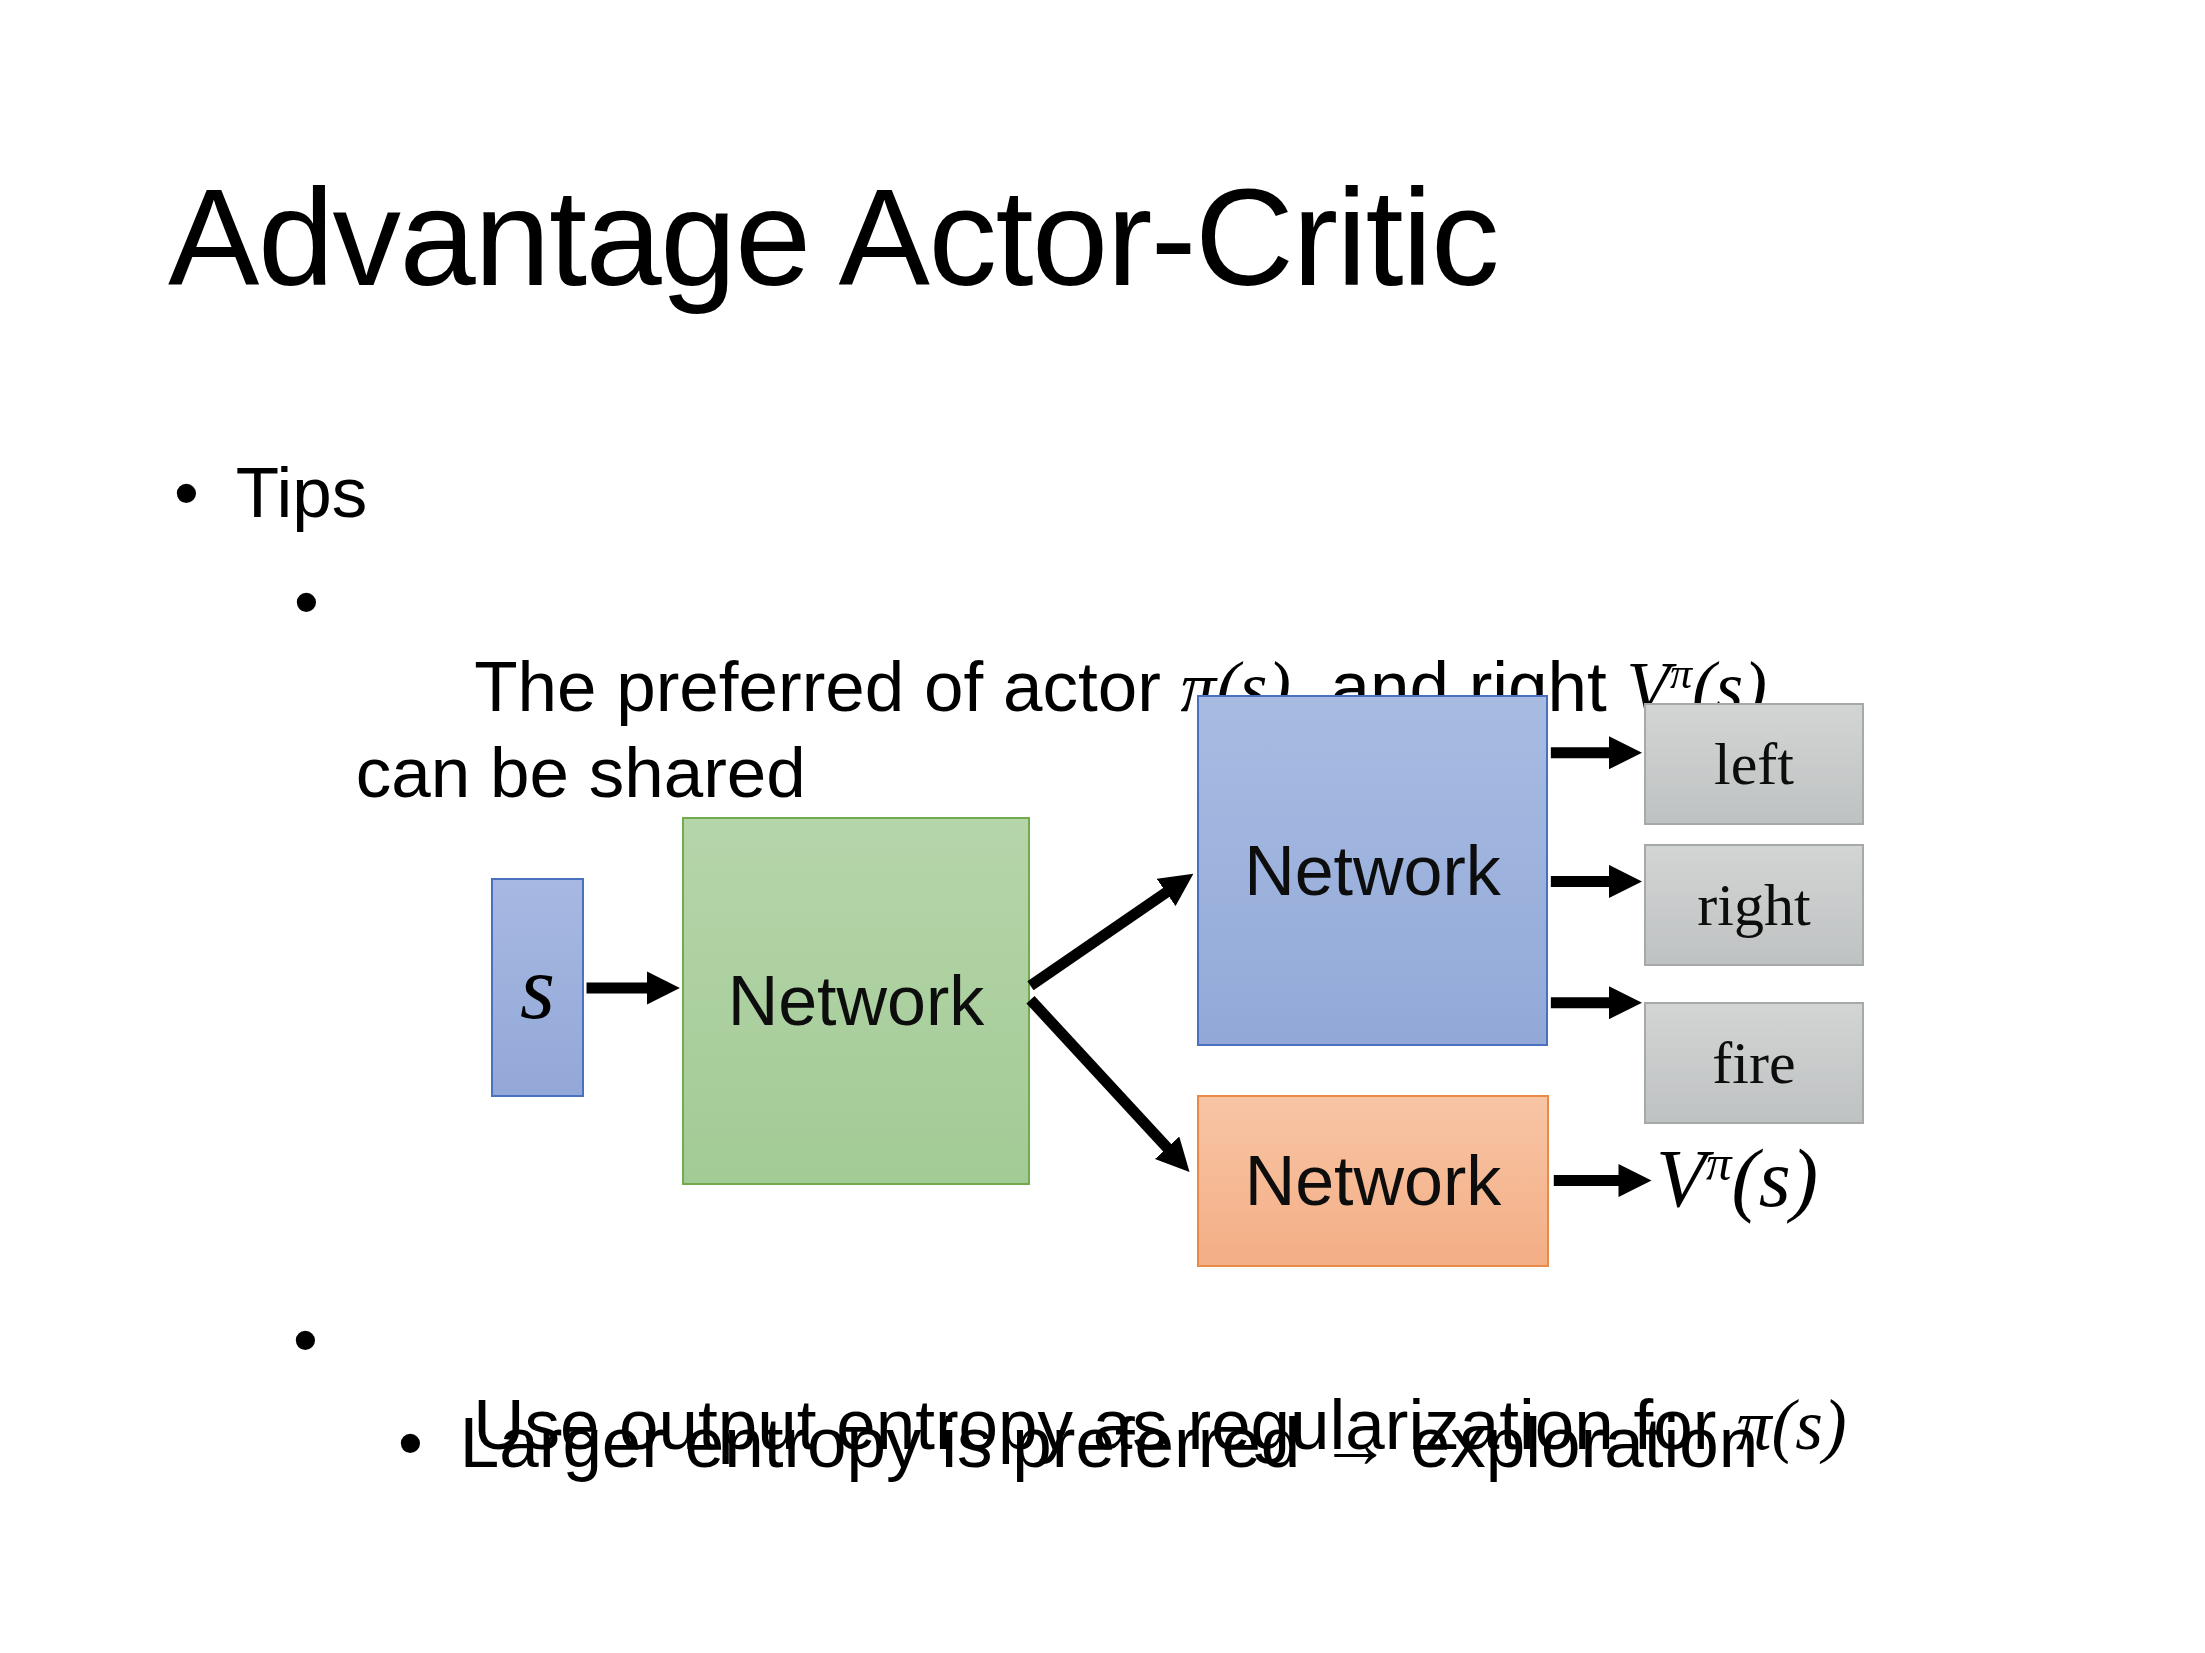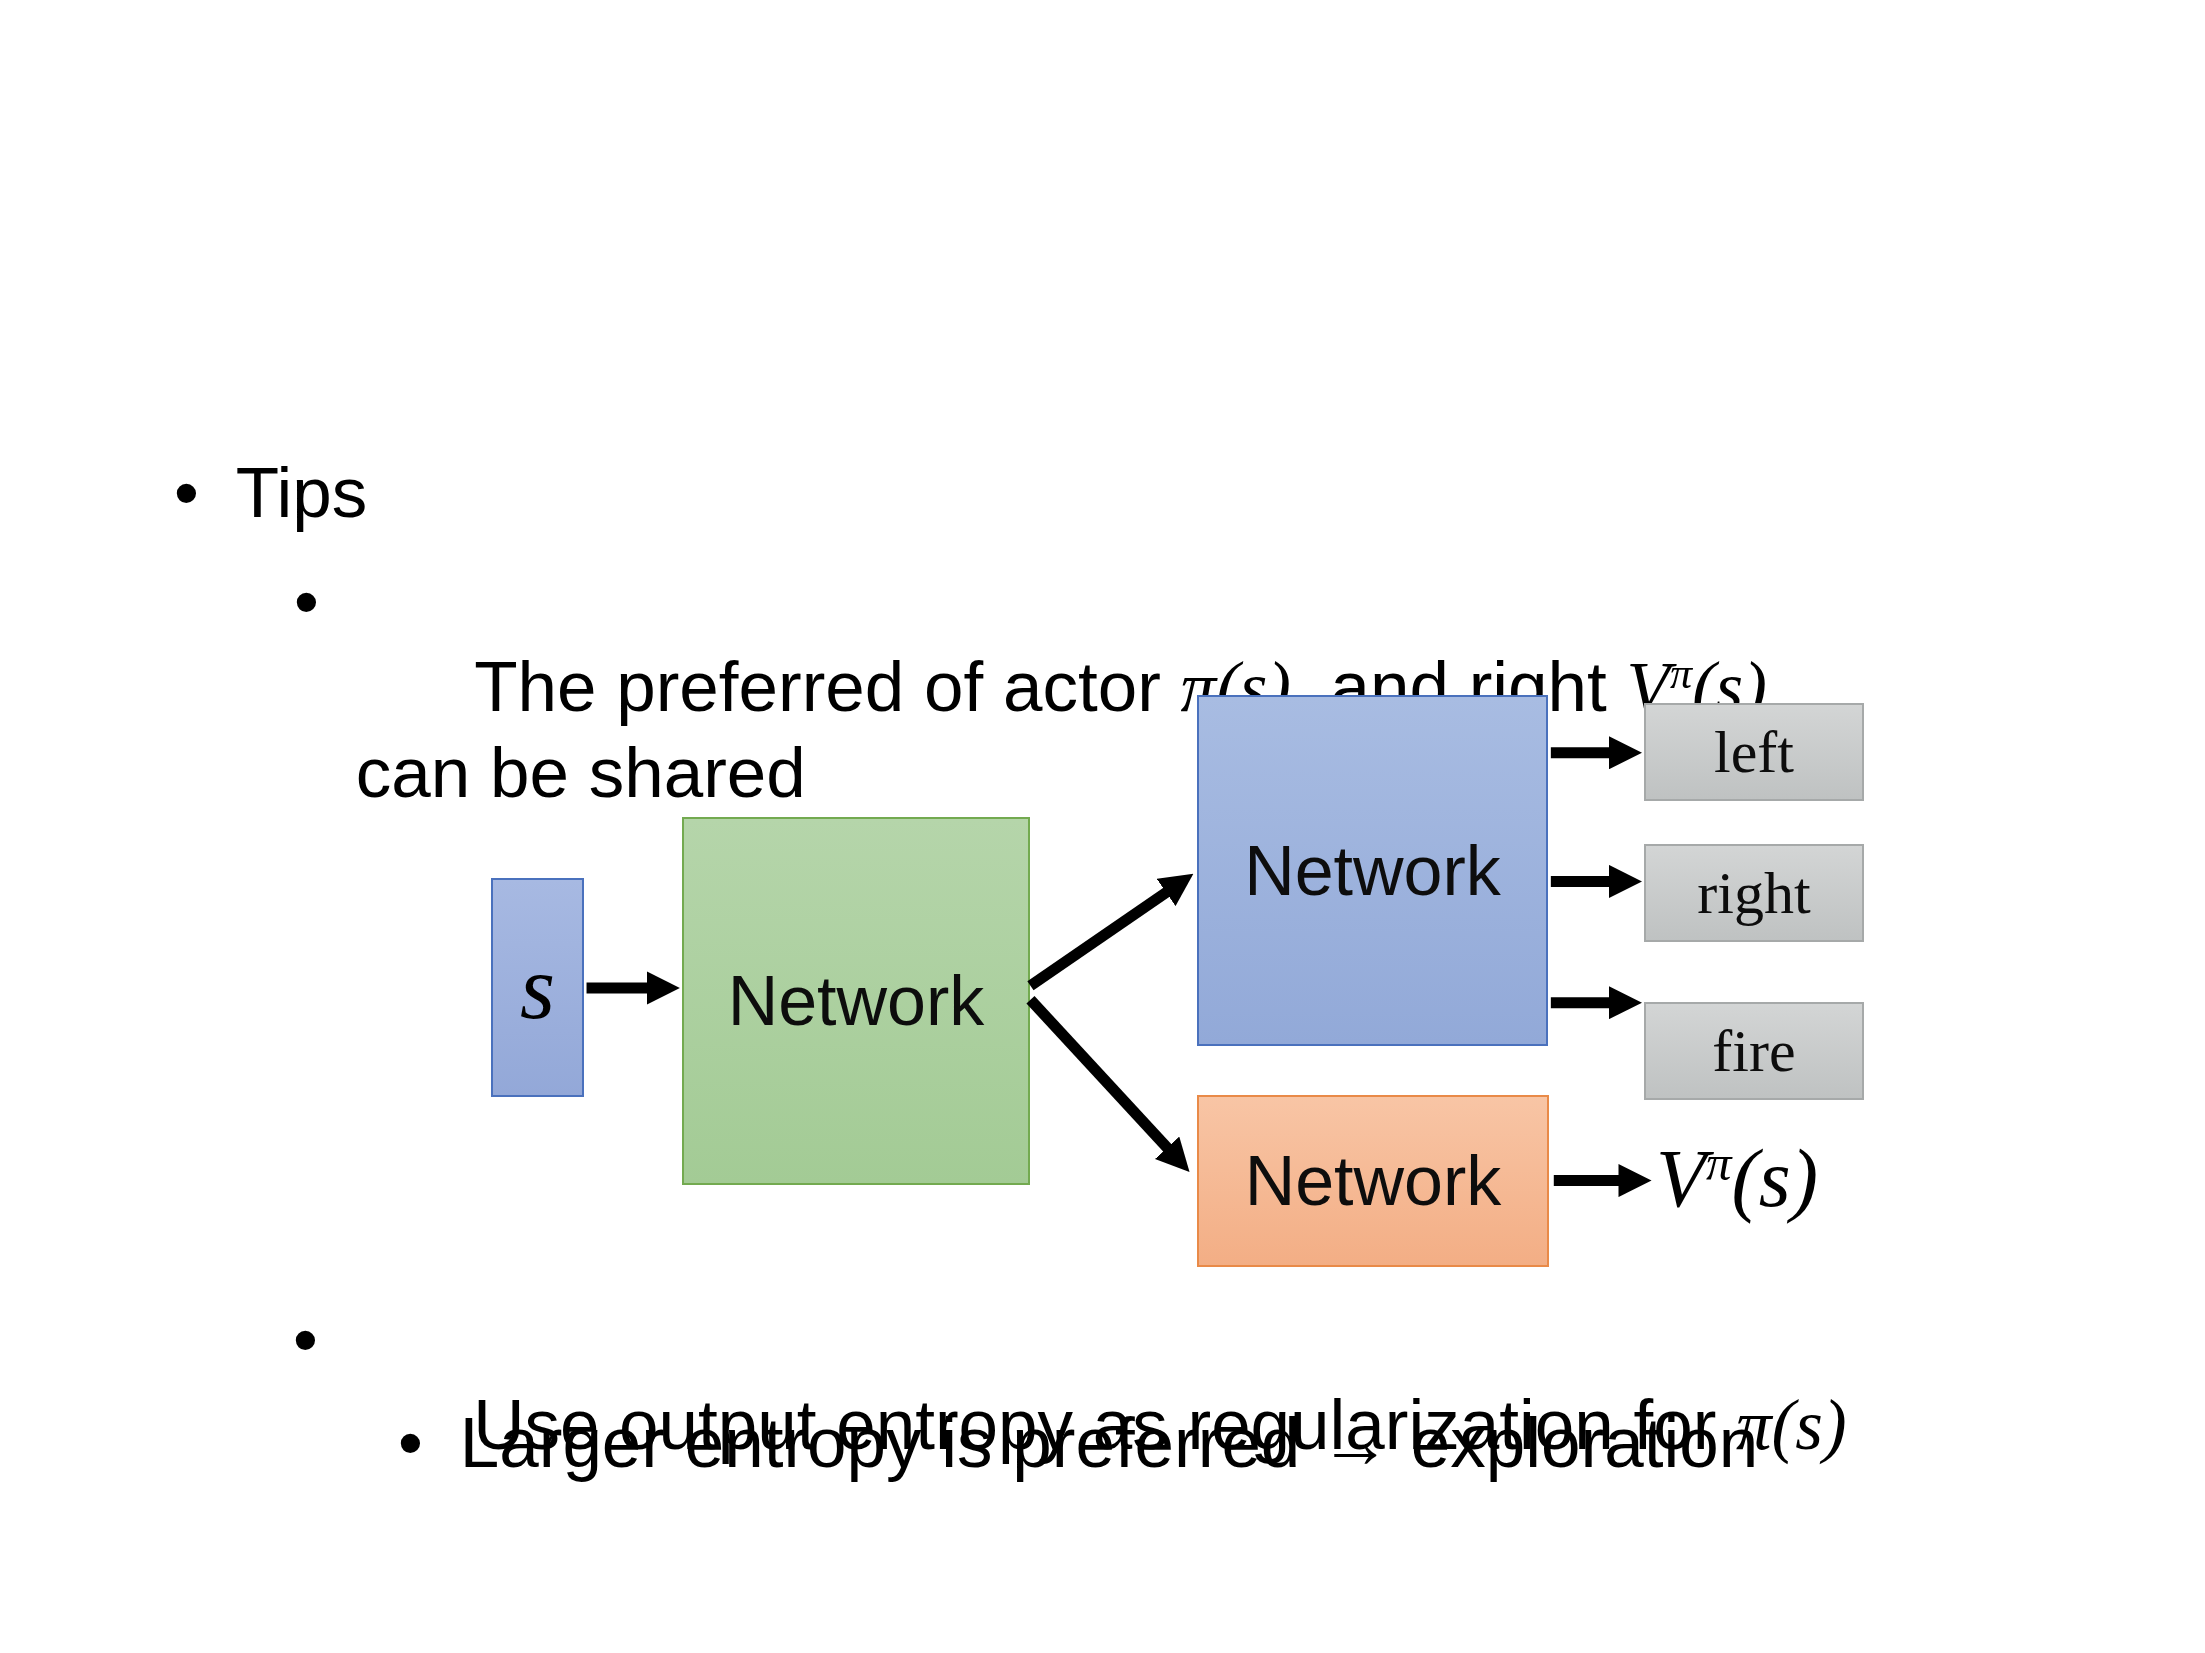--- a/index.html
+++ b/index.html
@@ -41,21 +41,21 @@
     border:2.2px solid var(--actor_border,#4a71bd);
   }
   .critic-box{
     left:1197px;top:1095px;width:352px;height:172px;
     background:linear-gradient(180deg,var(--critic_fill_top,#f8c5a5),var(--critic_fill_bottom,#f3ae85));
     border:2.9px solid var(--critic_border,#e98a48);
   }
   .net-label{font-size:70px;color:#0d0d0d;}
 
   .action-box{
-    left:1644px;width:220px;height:98px;
+    left:1644px;width:220px;height:122px;
     background:linear-gradient(180deg,var(--action_fill_top,#d3d5d5),var(--action_fill_bottom,#bfc2c2));
     border:2.2px solid var(--action_border,#a6a9a9);
   }
   .action-left{top:703px;}
   .action-right{top:844px;}
   .action-fire{top:1002px;}
   .action-label{font-family:"Liberation Serif",serif;font-size:60px;color:#0d0d0d;}
 
   .v-out{
     position:absolute;left:1656px;top:1138px;
@@ -64,20 +64,21 @@
     text-align:right;
   }
 
   .arrows{position:absolute;left:0;top:0;width:2205px;height:1654px;pointer-events:none;}
 </style>
 </head>
 <body>
 
 <div class="slide">
 
+  <div class="title">Advantage Actor-Critic</div>
 
   <div class="row" style="left:174px;top:450px;">
     <span class="blt">•</span>
     <span class="txt">Tips</span>
   </div>
 
   <div class="row" style="left:294px;top:559px;">
     <span class="blt">•</span>
     <span class="txt">
       <span>The preferred of actor </span><span class="math">π(s)</span><span>  and right </span><span class="math">V</span><sup class="msup"><span class="math">π</span></sup><span class="math">(s)</span><div>can be shared</div>

